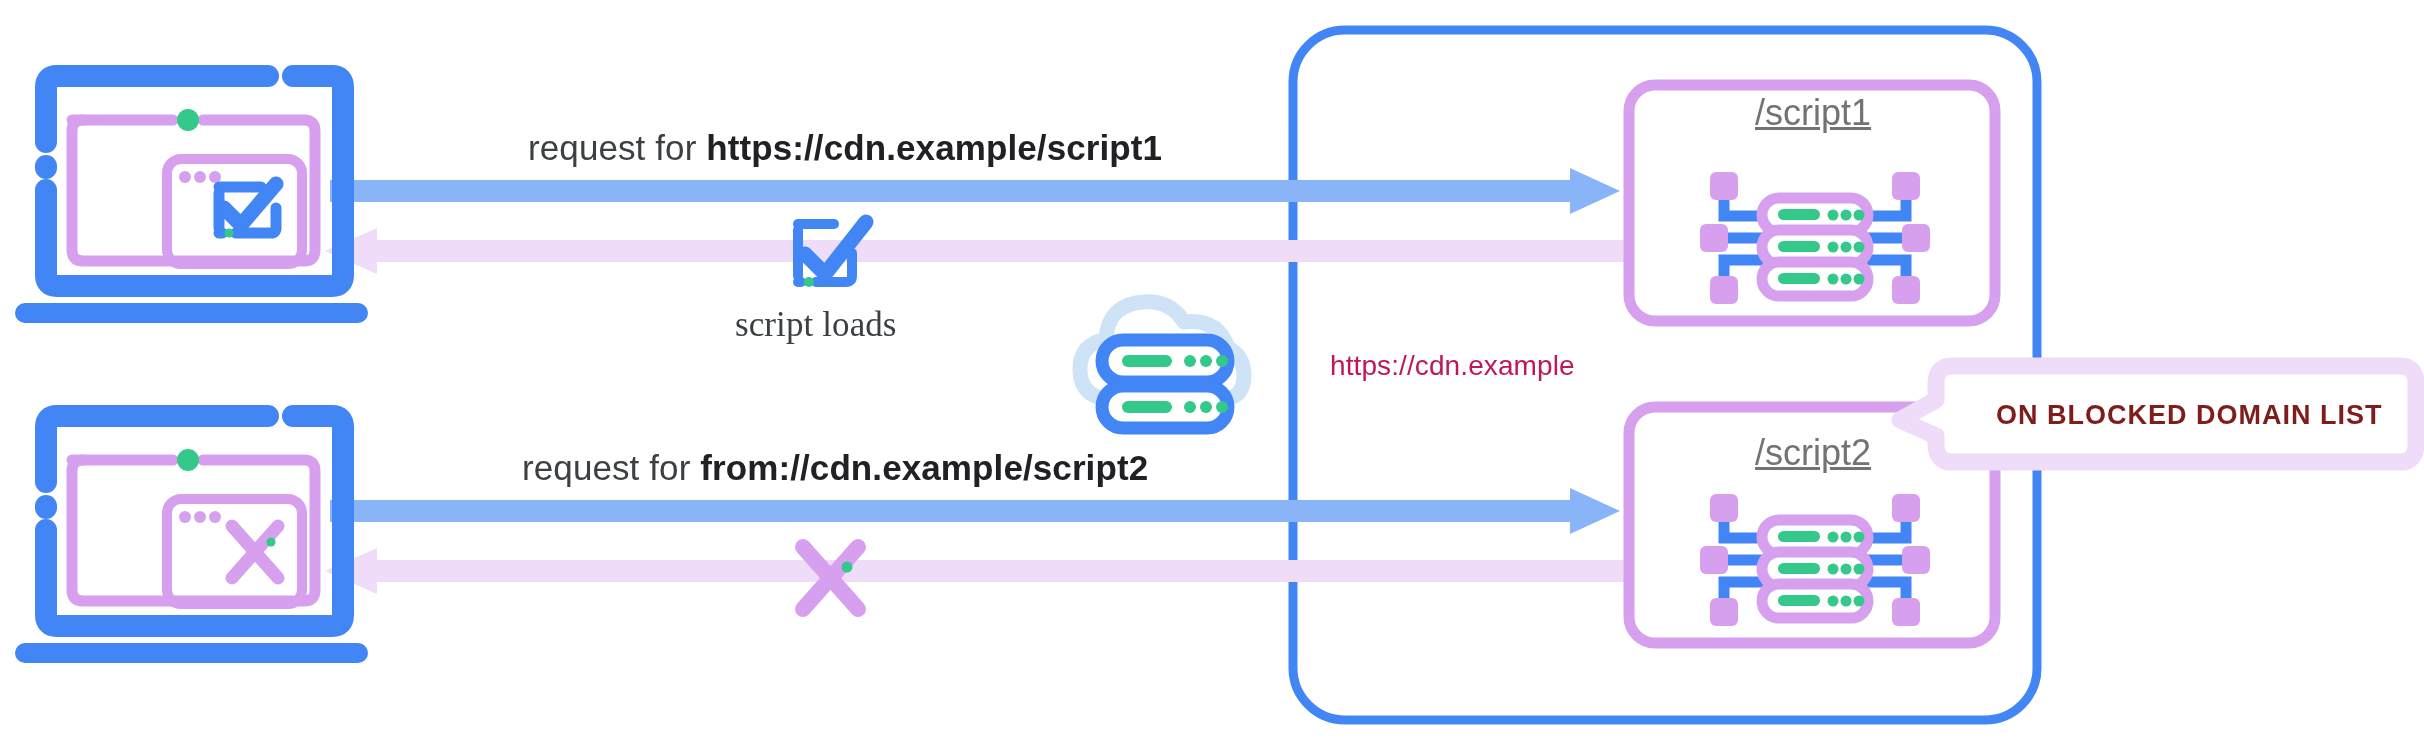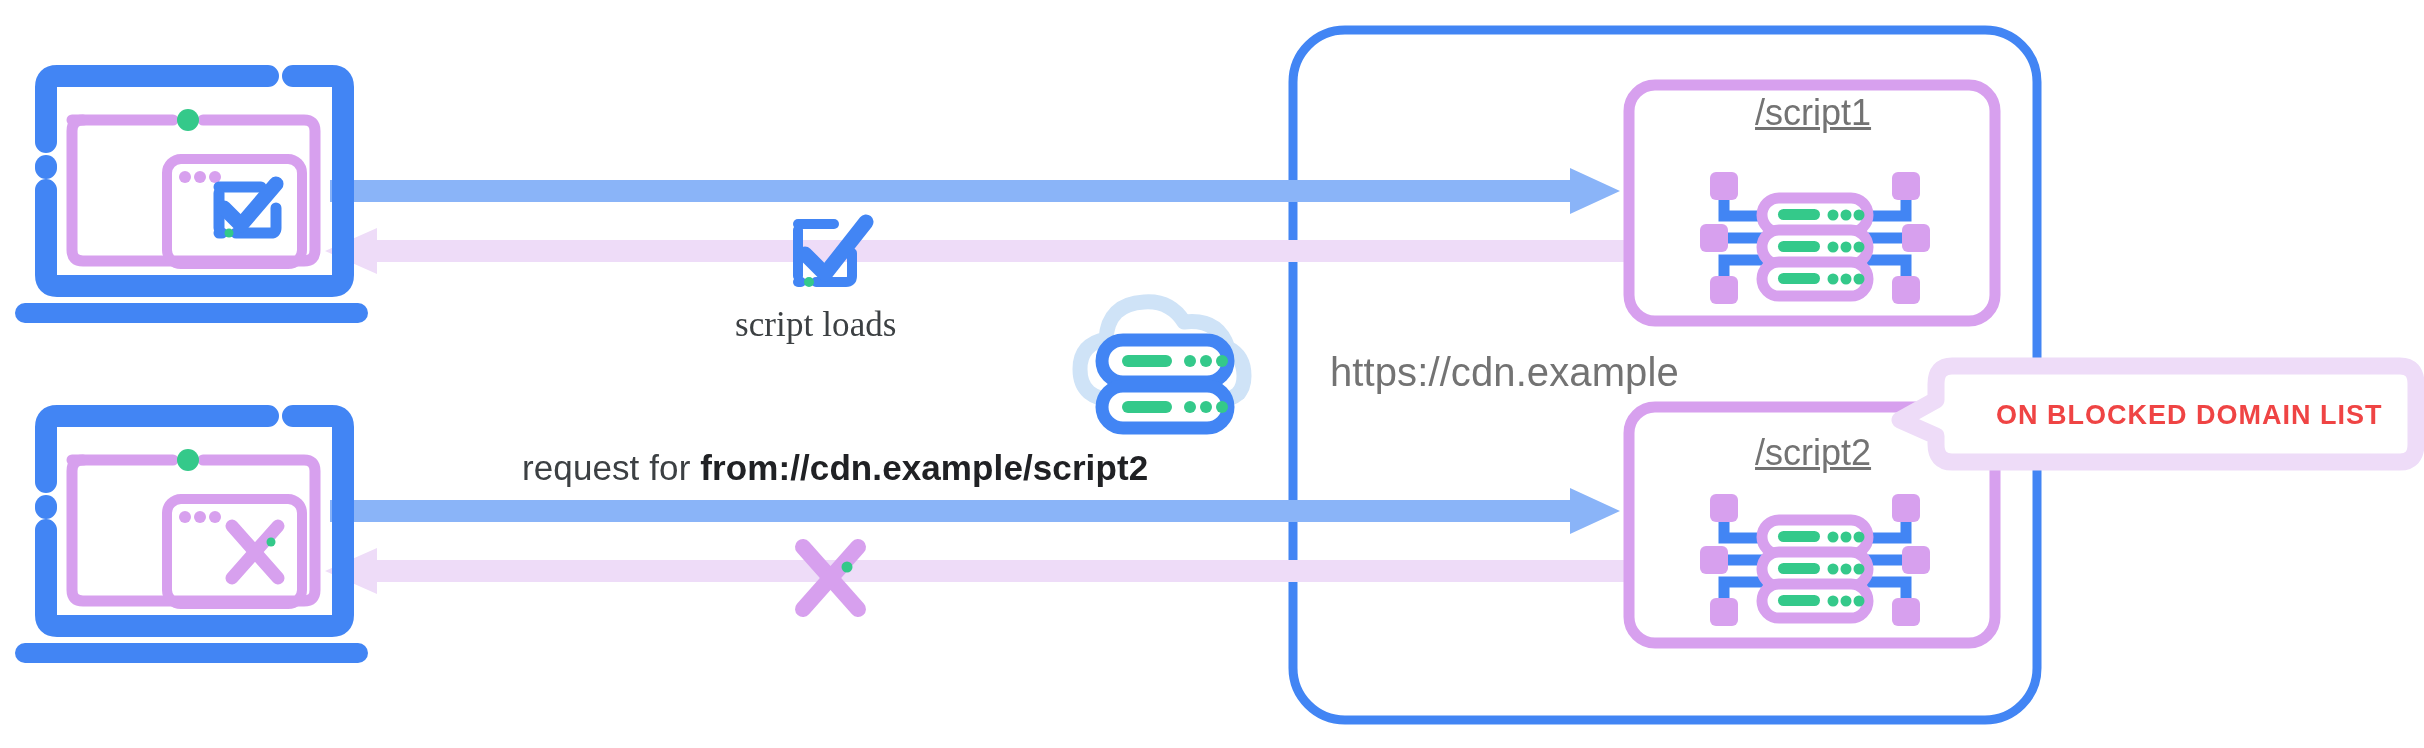--- a/index.html
+++ b/index.html
@@ -21,26 +21,26 @@
   .label{
     position:absolute;
     white-space:nowrap;
     color:#3c4043;
     font-weight:400;
     letter-spacing:.1px;
   }
   .label.req{font-size:35px;}
   .label.req b{font-weight:700;color:#202124;}
   .label.cap{font-size:35px;font-family:Liberation Serif, serif;}
-  .label.cdn{font-size:40px;color:#737373;}
+  .label.cdn{font-size:28px;color:#be185d;}
   .callout-text{
     font-size:27px;
     font-weight:700;
     letter-spacing:1.0px;
-    color:#ef4444;
+    color:#7f1d1d;
     white-space:nowrap;
   }
   .panel-title{
     position:absolute;
     font-size:36px;
     color:#737373;
     white-space:nowrap;
     text-decoration:underline;
   }
 </style>
@@ -126,20 +126,23 @@
 
     <g>
       <g fill="none" stroke="#d7a0ee" stroke-width="13" stroke-linecap="round">
         <path d="M222 126 L268 178"></path>
         <path d="M268 126 L222 178"></path>
       </g>
       <circle cx="261" cy="142" r="4.5" fill="#34c98a"></circle>
     </g>
   </svg>
 
+  <div class="label req" style="left:528px;top:128px;">
+    <span>request for </span><b>https://cdn.example/script1</b>
+  </div>
 
   <svg class="abs" style="left:788px;top:212px;" width="90" height="85">
     <g>
       <g fill="none" stroke="#4285f4" stroke-width="10" stroke-linecap="round">
         <path d="M10 12 H46"></path>
         <path d="M10 18 V64"></path>
         <path d="M64 41 V64 Q64 70 58 70 H28"></path>
         <path d="M10 70 H13"></path>
       </g>
       <circle cx="21" cy="70" r="5" fill="#34c98a"></circle>

